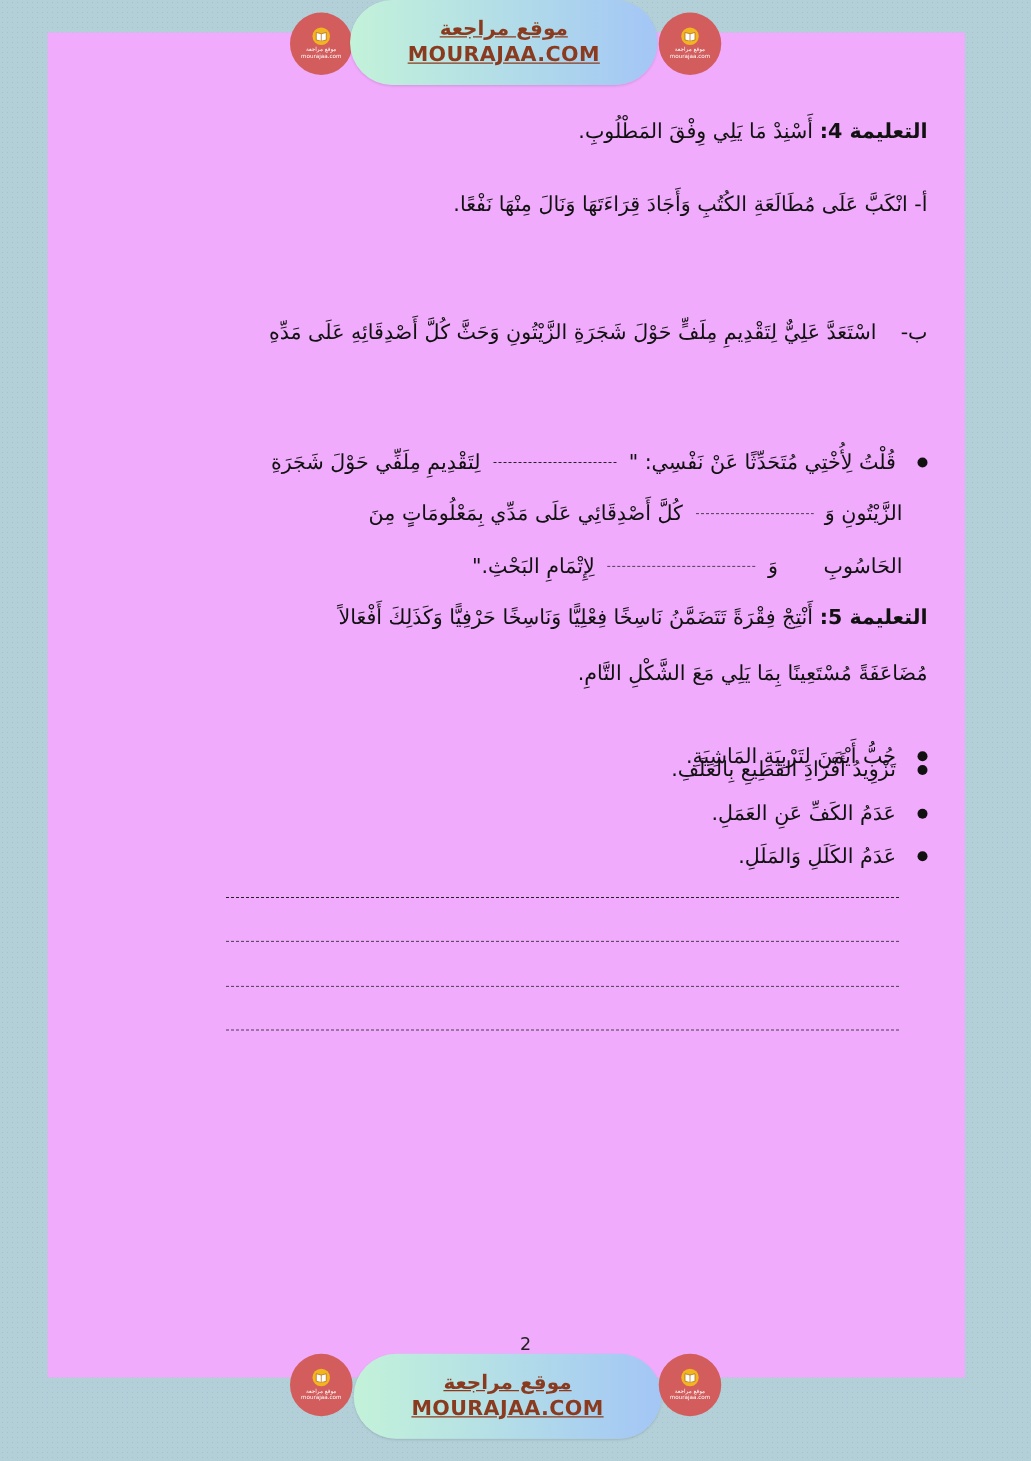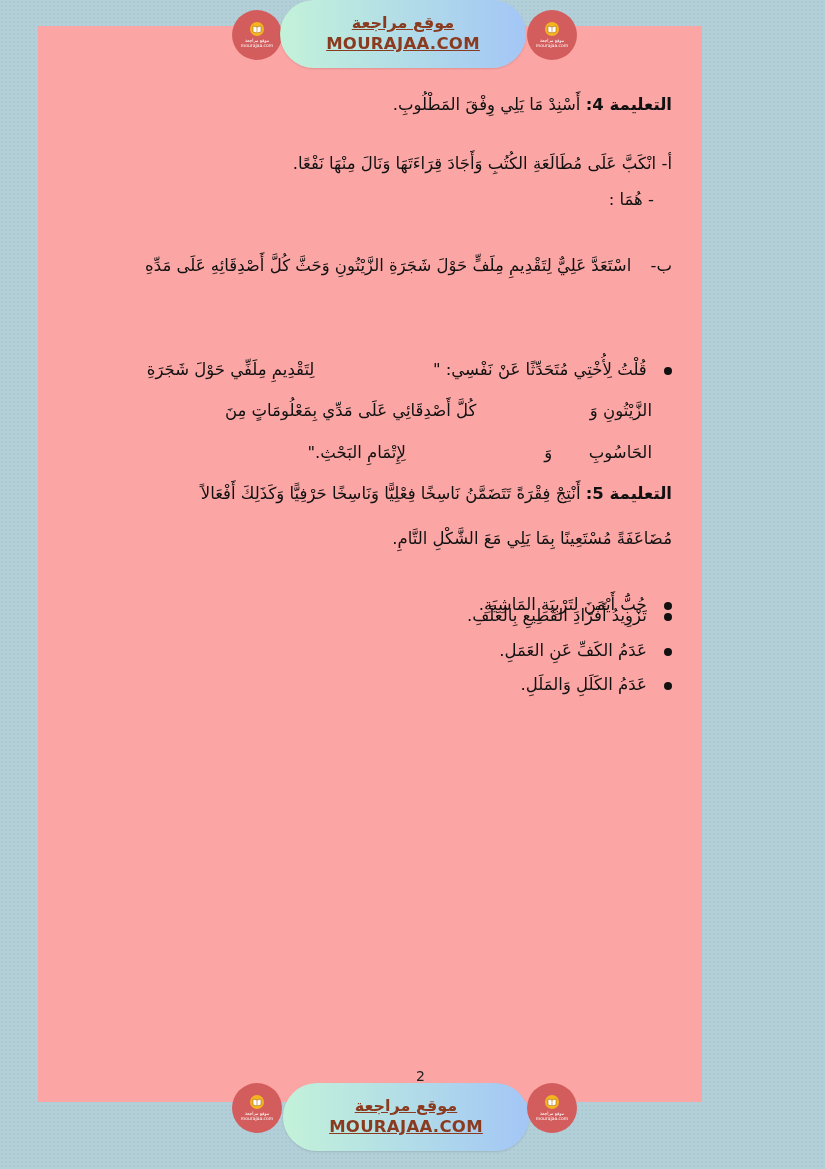--- a/index.html
+++ b/index.html
@@ -4,22 +4,22 @@
 <style>
   html, body { margin:0; padding:0; }
   body {
     width:825px; height:1169px; position:relative; overflow:hidden;
     background:#b3cfd8;
     background-image: radial-gradient(rgba(150,185,198,0.55) 0.6px, transparent 0.8px);
     background-size:4px 4px;
     font-family:"DejaVu Sans", "Liberation Sans", sans-serif;
   }
   .page {
-    position:absolute; left:38px; top:26px; width:664px; height:1076px;
-    background:#fca5a5;
+    position:absolute; left:38px; top:26px; width:734px; height:1076px;
+    background:#f0abfc;
   }
   .sheet { position:absolute; inset:0; direction:rtl; color:#111; }
   .line {
     position:absolute; right:30px; white-space:nowrap;
     font-family:"DejaVu Sans", sans-serif; font-size:16.5px; line-height:22px;
     direction:rtl; text-align:right;
   }
   .bold { font-weight:bold; }
   .bullet { display:inline-block; width:8px; height:8px; border-radius:50%; background:#111; margin-left:12px; vertical-align:middle; }
   .answer-line {
@@ -72,24 +72,20 @@
     <div class="line" style="top:68px;">
       <span class="bold">التعليمة 4:</span>
       <span>أَسْنِدْ مَا يَلِي وِفْقَ المَطْلُوبِ.</span>
     </div>
 
     <div class="line" style="top:127px;">
       <span>أ-</span>
       <span>انْكَبَّ عَلَى مُطَالَعَةِ الكُتُبِ وَأَجَادَ قِرَاءَتَهَا وَنَالَ مِنْهَا نَفْعًا.</span>
     </div>
 
-    <div class="line" style="top:163px; right:48px;">
-      <span>- هُمَا :</span>
-      <span class="short-dots" style="width:350px; margin-right:6px;"></span>
-    </div>
 
     <div class="line" style="top:229px;text-align:right;">
       <span style="margin-left:14px;">ب-</span>
       <span>اسْتَعَدَّ عَلِيٌّ لِتَقْدِيمِ مِلَفٍّ حَوْلَ شَجَرَةِ الزَّيْتُونِ وَحَثَّ كُلَّ أَصْدِقَائِهِ عَلَى مَدِّهِ</span>
     </div>
 
     <div class="line" style="top:374px; right:50px;">
       <span>الزَّيْتُونِ وَ</span>
       <span class="short-dots" style="width:95px; margin:0 4px;"></span>
       <span>كُلَّ أَصْدِقَائِي عَلَى مَدِّي بِمَعْلُومَاتٍ مِنَ</span>

